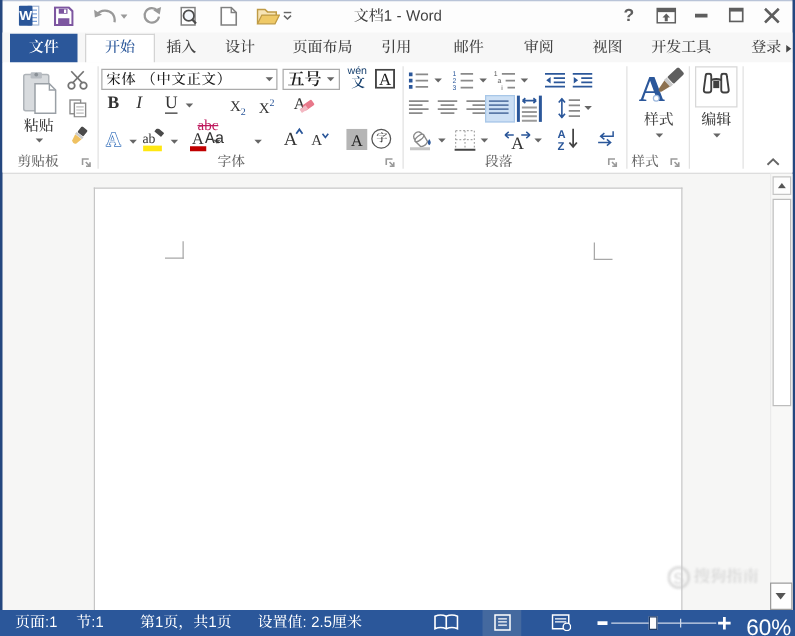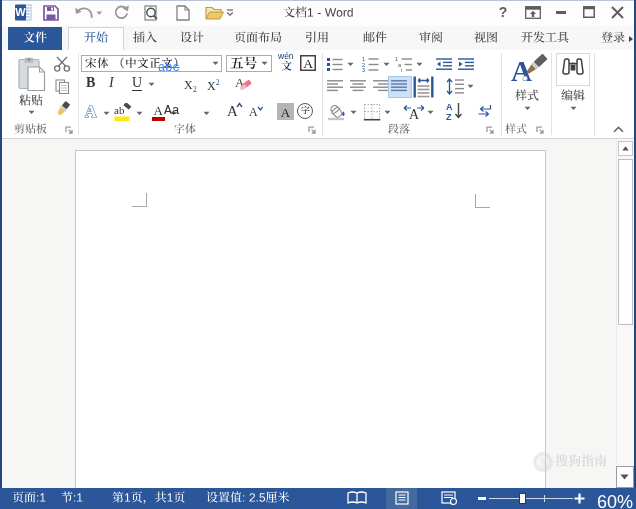--- a/index.html
+++ b/index.html
@@ -179,21 +179,21 @@
 <svg class="abs" style="left:300px;top:55px" width="16" height="16" viewBox="0 0 16 16">
 <rect x="0.75" y="0.75" width="14.5" height="14.5" fill="none" stroke="#444" stroke-width="1.5"></rect>
 <text x="8" y="13" font-size="13.5" font-family="Liberation Serif" fill="#222" text-anchor="middle">A</text>
   </svg>
 <div class="abs" style="left:86px;top:75px;font-size:14px;font-weight:bold;color:#333;font-family:'Liberation Serif'">B</div>
 <div class="abs" style="left:109px;top:75px;font-size:14px;font-style:italic;color:#333;font-family:'Liberation Serif'">I</div>
 <div class="abs" style="left:132px;top:75px;font-size:14px;color:#333;font-family:'Liberation Serif';border-bottom:1.5px solid #333;line-height:15px">U</div>
 <svg class="abs" style="left:148px;top:82px" width="7" height="5" viewBox="0 0 7 5">
     <path d="M0.5 0.8 L3.5 4 L6.5 0.8 Z" fill="#666"></path>
   </svg>
-<div class="abs" style="left:158px;top:61px;font-size:12px;color:#3b82f6;font-family:Liberation Mono, monospace;text-decoration:line-through">abc</div>
+<div class="abs" style="left:158px;top:93px;font-size:12px;color:#be185d;font-family:Liberation Serif, serif;text-decoration:line-through">abc</div>
 <div class="abs" style="left:184px;top:78px;font-size:12px;color:#333;font-family:'Liberation Serif'">X<span style="font-size:8px;color:#2b579a;vertical-align:-3px">2</span></div>
 <div class="abs" style="left:207px;top:78px;font-size:12px;color:#333;font-family:'Liberation Serif'">X<span style="font-size:8px;color:#2b579a;vertical-align:5px">2</span></div>
 <svg class="abs" style="left:234px;top:75px" width="18" height="17" viewBox="0 0 18 17">
 <text x="1" y="12" font-size="13" font-family="Liberation Serif" fill="#333">A</text>
 <rect x="8" y="7" width="9" height="5" rx="1" transform="rotate(-35 12 9)" fill="#e8788a"></rect>
 <rect x="6" y="11.3" width="6" height="3.4" transform="rotate(-35 8 12.6)" fill="#f3b8c2"></rect>
   </svg>
 <svg class="abs" style="left:84px;top:102px" width="16" height="18" viewBox="0 0 16 18">
 <text x="1" y="15" font-size="16" font-weight="bold" font-family="Liberation Serif" fill="#fff" stroke="#3b74bd" stroke-width="1.1" paint-order="stroke">A</text>
   </svg>

